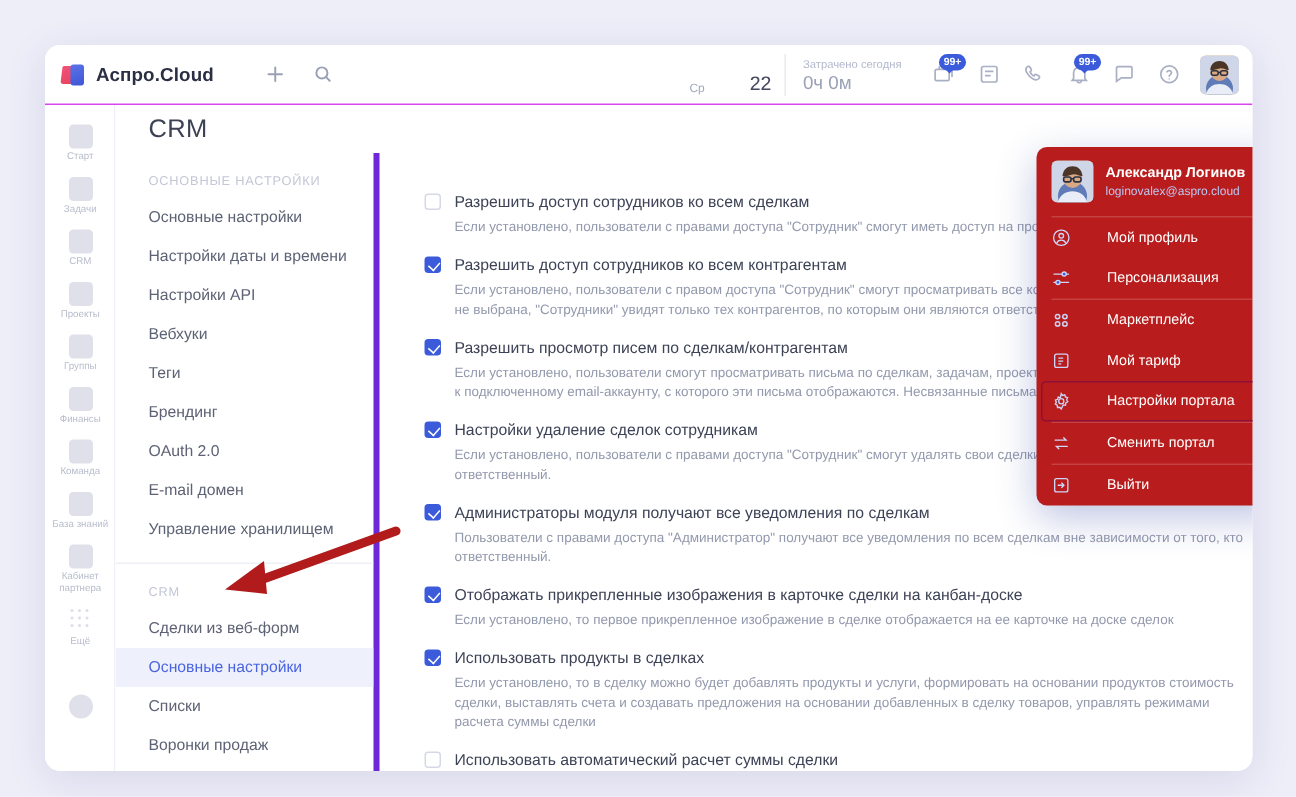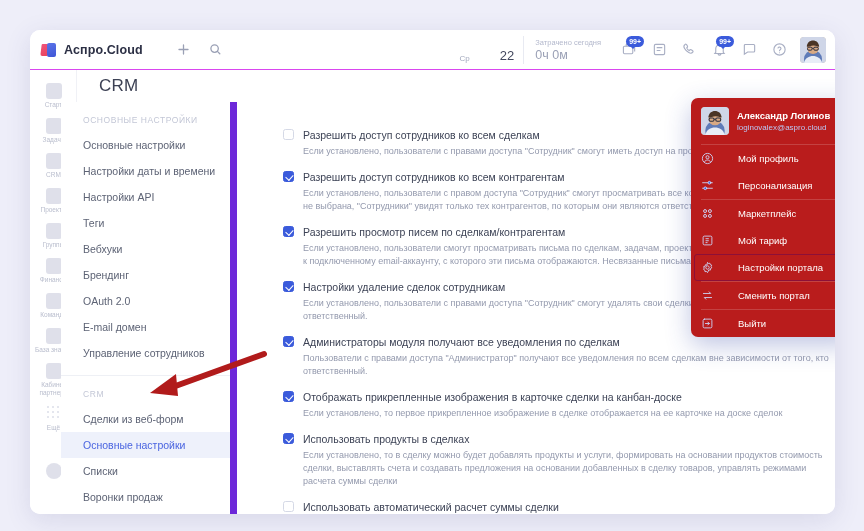--- a/index.html
+++ b/index.html
@@ -99,23 +99,23 @@
     width: 16px; height: 16px; margin: 0 auto 2px;
     background: #d9dbe6; border-radius: 3px; opacity: .85;
   }
   .rail-lbl { font-size: 6.5px; color: #b9bdcd; line-height: 8px; }
   .rail-sep { height: 22px; }
   .rail-item.dots .rail-ico { background: transparent; display:grid; grid-template-columns: repeat(3,4px); grid-template-rows: repeat(3,4px); gap:1px; justify-content:center;}
   .rail-item.dots .rail-ico i { width:2px;height:2px;background:#d5d8e4;border-radius:50%; display:block;}
 
   
   .settings-nav {
-    position: absolute; left: 31px; top: 72px;
+    position: absolute; left: 47px; top: 72px;
     width: 176px; height: 412px;
-    background: #fff; border-right: 7px solid #6d28d9;
+    background: #fff; border-right: 4px solid #6d28d9;
     overflow: hidden;
   }
   .nav-group-title {
     font-size: 8.5px; color: #c3c7d6; letter-spacing: .55px;
     padding: 13px 0 7px 22px; text-transform: uppercase;
   }
   .nav-item {
     font-size: 10.5px; color: #5d6375; line-height: 13px;
     padding: 6.5px 10px 6.5px 22px; cursor: pointer;
   }
@@ -329,26 +329,26 @@
 
     <div class="page-title">
       <span>CRM</span>
     </div>
 
     <div class="settings-nav" id="settings-nav">
         <div class="nav-group-title">ОСНОВНЫЕ НАСТРОЙКИ</div>
         <div class="nav-item">Основные настройки</div>
         <div class="nav-item">Настройки даты и времени</div>
         <div class="nav-item">Настройки API</div>
+        <div class="nav-item">Вебхуки</div>
         <div class="nav-item">Теги</div>
-        <div class="nav-item">Вебхуки</div>
         <div class="nav-item">Брендинг</div>
         <div class="nav-item">OAuth 2.0</div>
         <div class="nav-item">E-mail домен</div>
-        <div class="nav-item">Управление сотрудников</div>
+        <div class="nav-item">Управление хранилищем</div>
         <div class="nav-div"></div>
         <div class="nav-group-title">CRM</div>
         <div class="nav-item">Сделки из веб-форм</div>
         <div class="nav-item active">Основные настройки</div>
         <div class="nav-item">Списки</div>
         <div class="nav-item">Воронки продаж</div>
       </div>
 
     <div class="content" id="content">
         <div class="opt">

